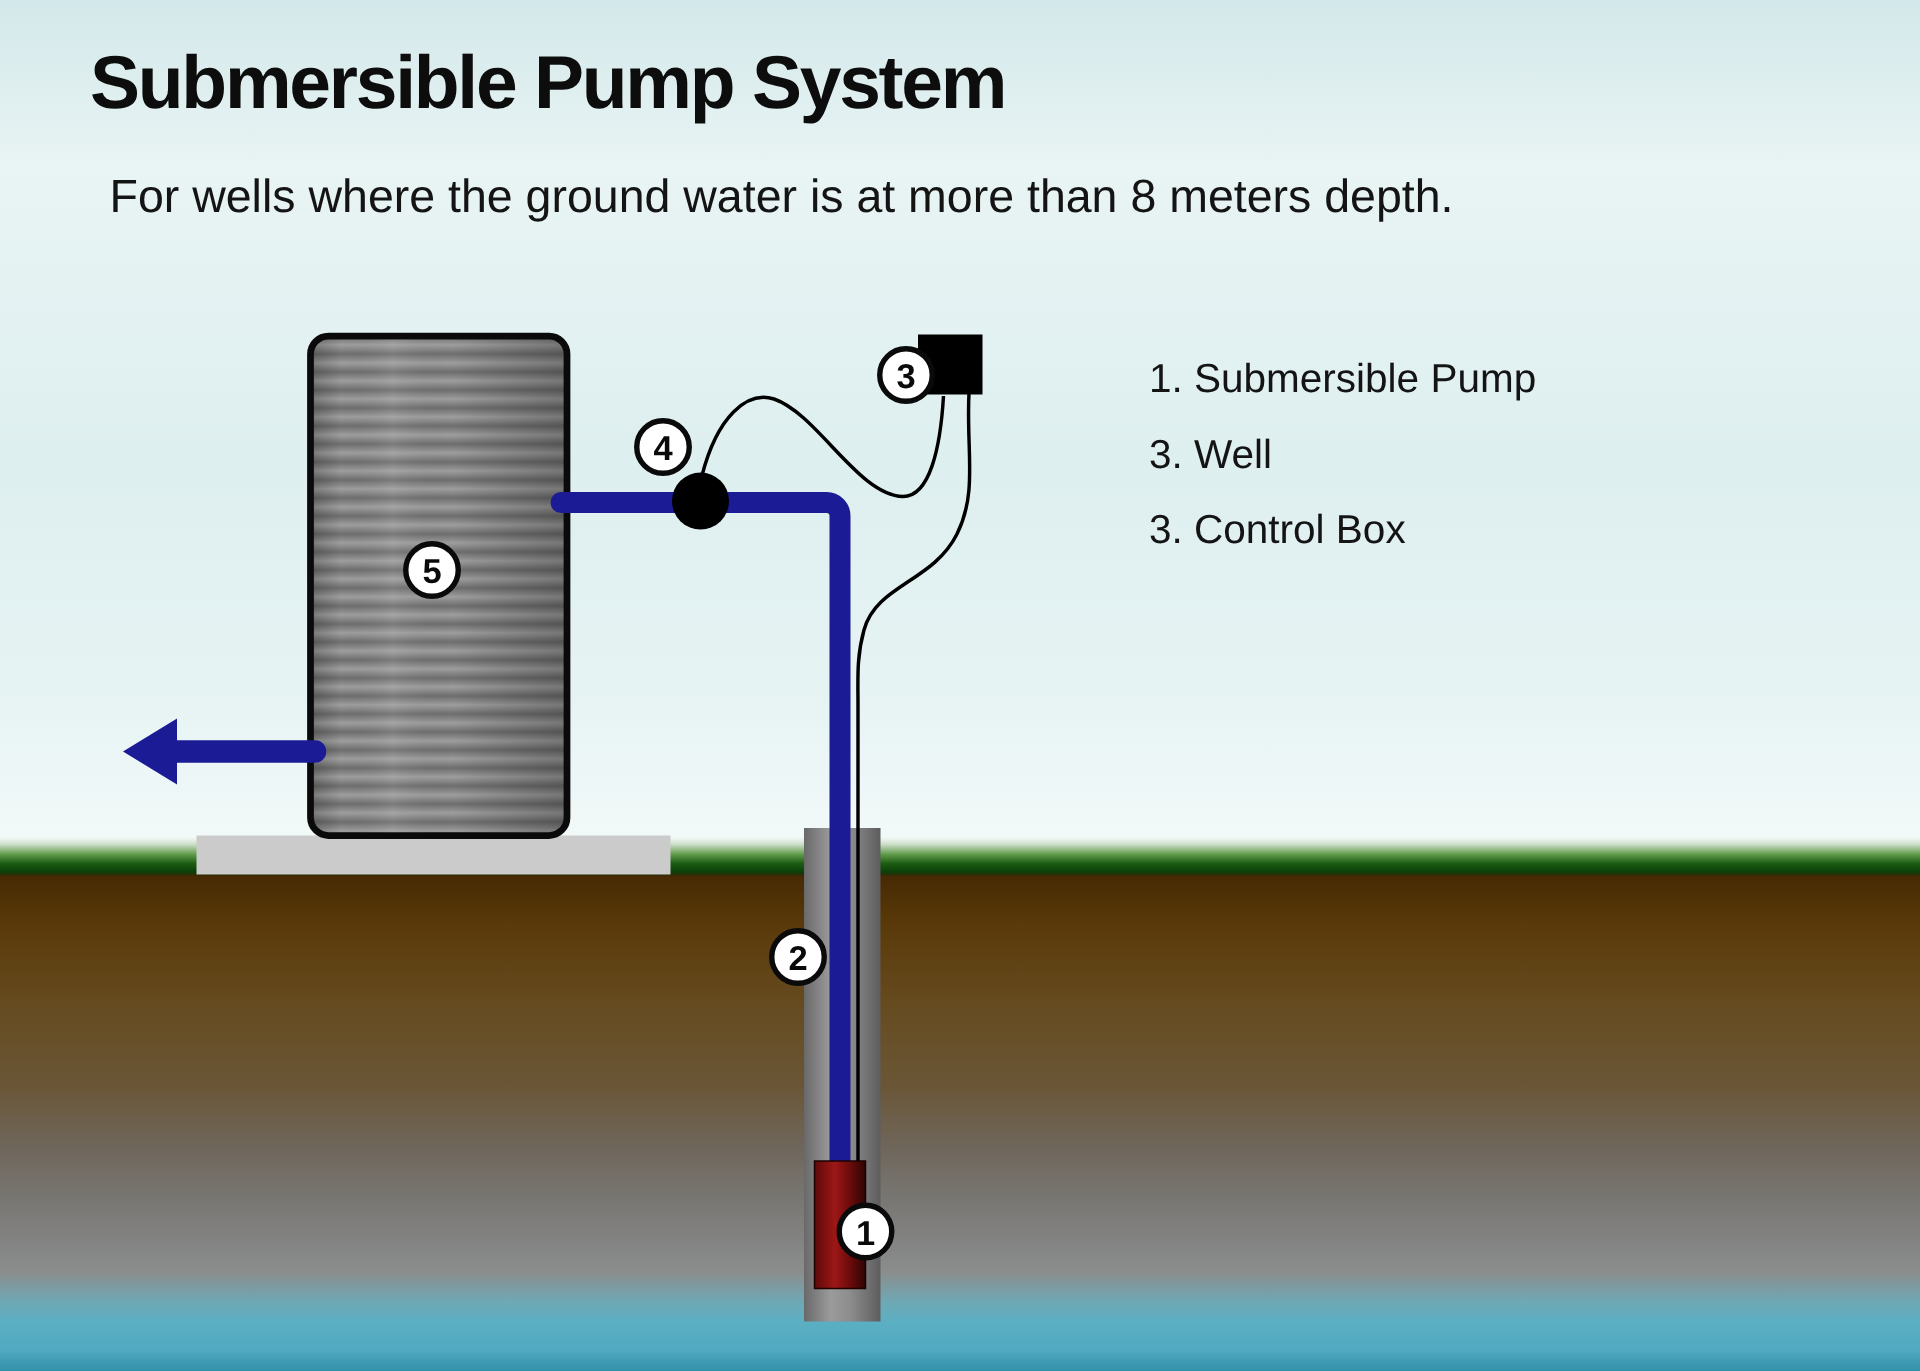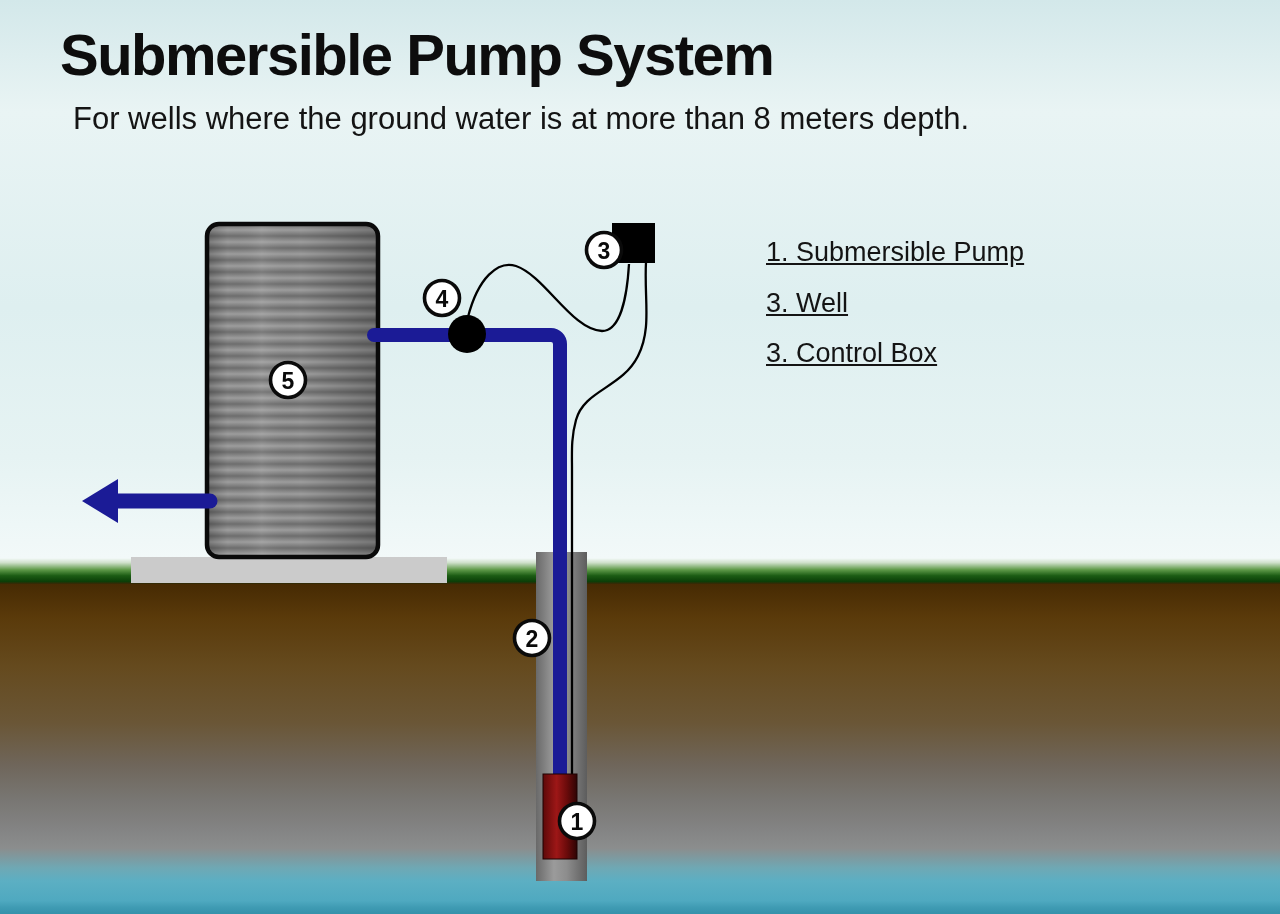--- a/index.html
+++ b/index.html
@@ -21,33 +21,33 @@
   .soil{
     position:absolute;left:0;top:584px;width:1280px;height:330px;
     background:linear-gradient(180deg,
       #462a03 0%,#5a3a0a 10%,#654a1e 25%,#6a5636 42%,#6f665b 55%,
       #787672 65%,#838383 74%,#8b8d8d 80%,#6fa8b4 86%,#5cafc3 90%,
       #4fa9c0 96%,#3f9bb3 98%,#3592ab 100%);
   }
   
   .title{
     position:absolute;left:60px;top:28px;z-index:2;
-    font-size:58px;line-height:54px;font-weight:bold;
+    font-size:50px;line-height:54px;font-weight:bold;
     letter-spacing:-1.5px;color:#0d0d0d;white-space:nowrap;text-align:center;
   }
   .subtitle{
-    position:absolute;left:73px;top:100px;z-index:2;
+    position:absolute;left:73px;top:112px;z-index:2;
     font-size:31px;line-height:38px;color:#141414;white-space:nowrap;
   }
   .legend{
     position:absolute;left:766px;top:227px;z-index:2;
     list-style:none;margin:0;padding:0;
   }
   .legend li{
-    font-size:27px;line-height:50.6px;color:#141414;white-space:nowrap;text-decoration:underline;
+    font-size:27px;line-height:50.6px;color:#141414;white-space:nowrap;
   }
   
   svg.diagram{position:absolute;left:0;top:0;z-index:1;}
   .marker-num{
     font-family:"Liberation Sans", sans-serif;
     font-size:23px;font-weight:bold;fill:#0a0a0a;
   }
 </style>
 </head>
 <body>

